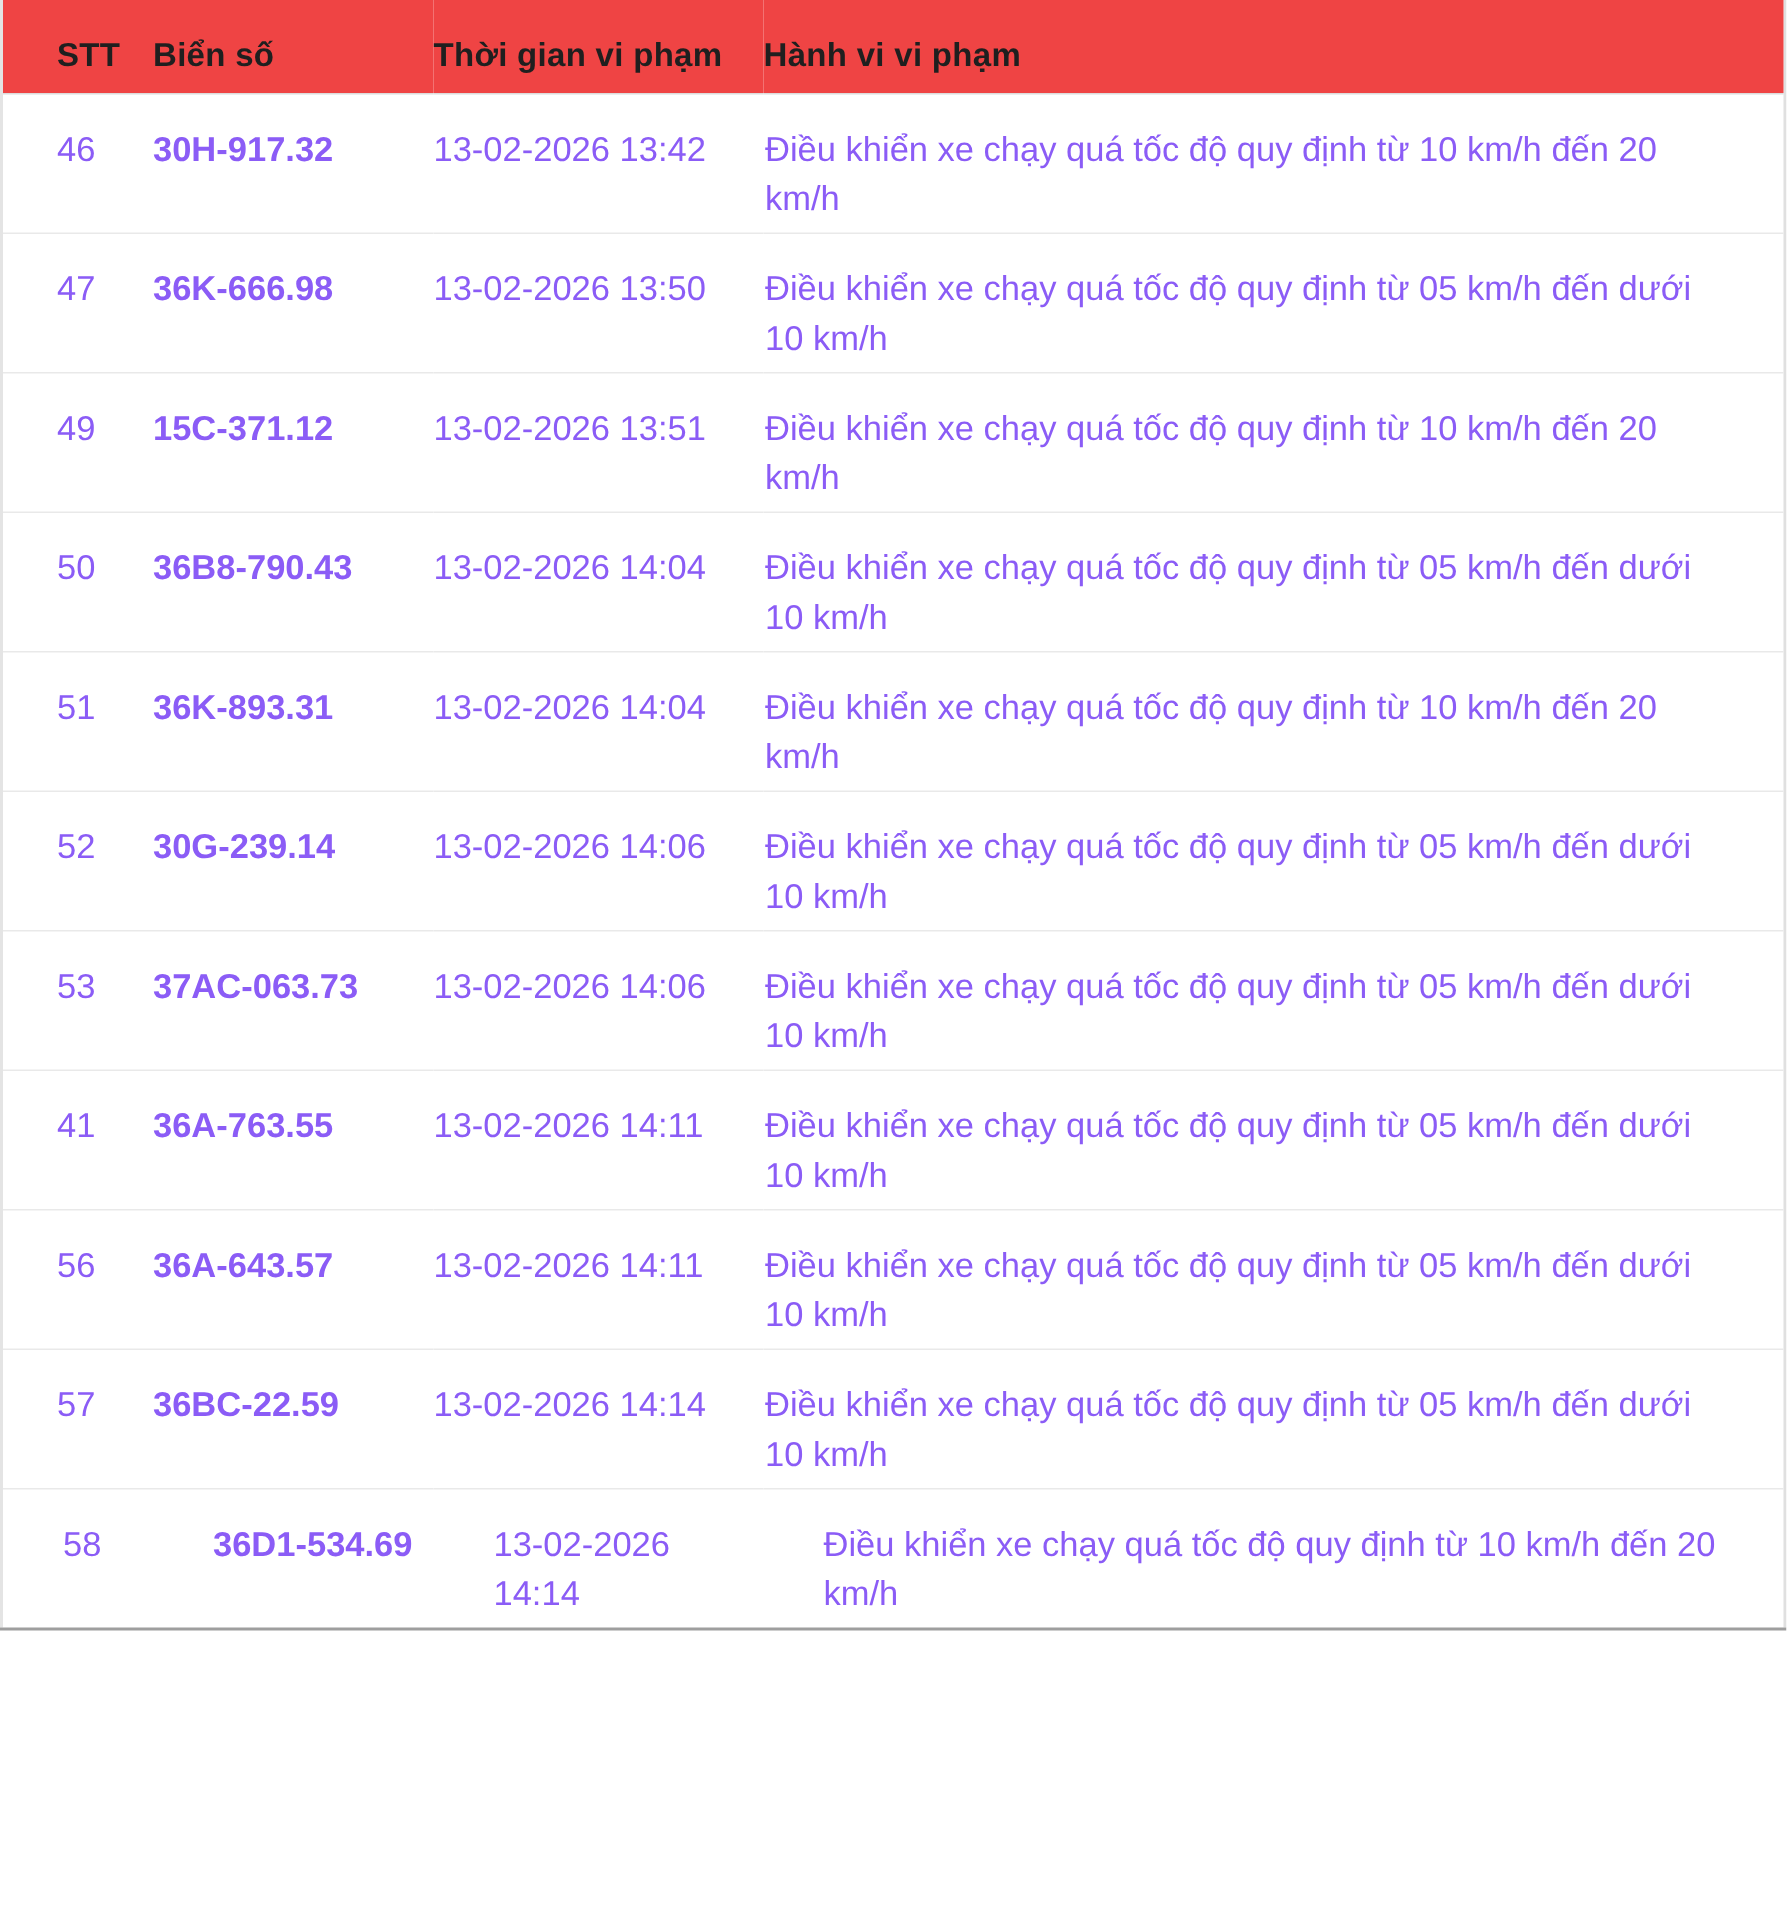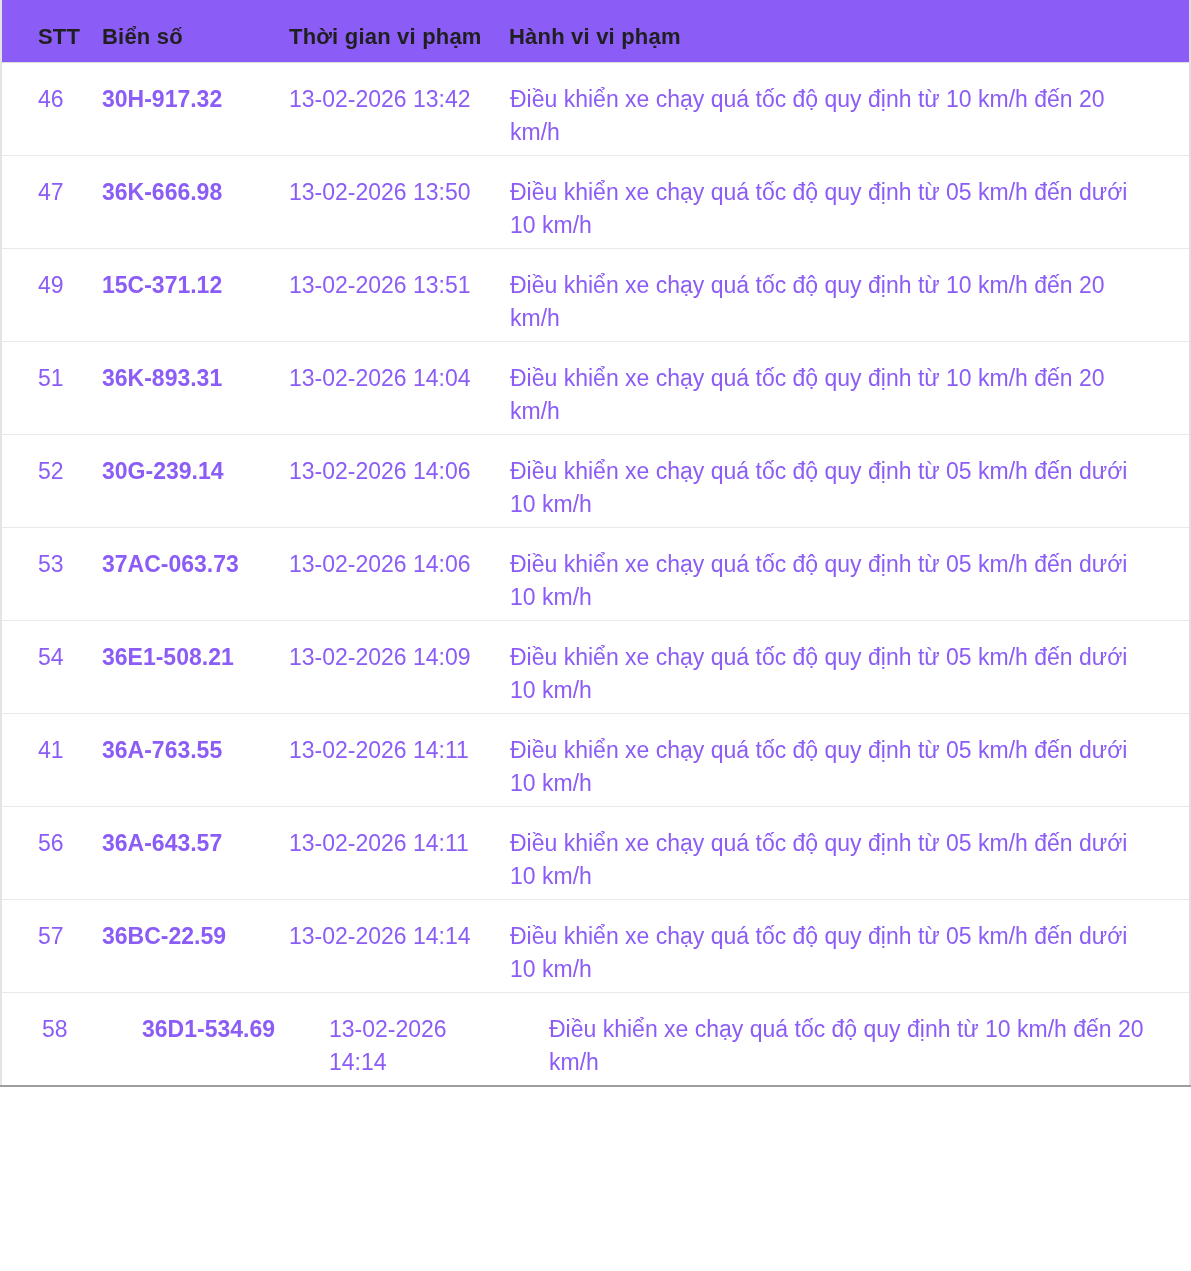--- a/index.html
+++ b/index.html
@@ -24,21 +24,21 @@
     width: 100%;
     border-collapse: collapse;
     table-layout: fixed;
   }
   col.c-stt   { width: 100px; }
   col.c-plate { width: 187px; }
   col.c-time  { width: 220px; }
   col.c-beh   { width: auto;  }
 
   thead tr {
-    background: #8b5cf6;
+    background: #ef4444;
     height: 62px;
   }
   thead th {
     text-align: left;
     vertical-align: bottom;
     padding: 0 0 12px 0;
     font-size: 22px;
     font-weight: 700;
     color: #1f1f1f;
     border-bottom: 1px solid #dcdcdc;
@@ -109,44 +109,44 @@
 10 km/h</td>
       </tr>
       <tr>
         <td class="cell-stt">49</td>
         <td class="cell-plate">15C-371.12</td>
         <td class="cell-time">13-02-2026 13:51</td>
         <td class="cell-behavior">Điều khiển xe chạy quá tốc độ quy định từ 10 km/h đến 20
 km/h</td>
       </tr>
       <tr>
+        <td class="cell-stt">50</td>
+        <td class="cell-plate">36B8-790.43</td>
+        <td class="cell-time">13-02-2026 14:04</td>
+        <td class="cell-behavior">Điều khiển xe chạy quá tốc độ quy định từ 05 km/h đến dưới
+10 km/h</td>
+      </tr>
+      <tr>
         <td class="cell-stt">51</td>
         <td class="cell-plate">36K-893.31</td>
         <td class="cell-time">13-02-2026 14:04</td>
         <td class="cell-behavior">Điều khiển xe chạy quá tốc độ quy định từ 10 km/h đến 20
 km/h</td>
       </tr>
       <tr>
         <td class="cell-stt">52</td>
         <td class="cell-plate">30G-239.14</td>
         <td class="cell-time">13-02-2026 14:06</td>
         <td class="cell-behavior">Điều khiển xe chạy quá tốc độ quy định từ 05 km/h đến dưới
 10 km/h</td>
       </tr>
       <tr>
         <td class="cell-stt">53</td>
         <td class="cell-plate">37AC-063.73</td>
         <td class="cell-time">13-02-2026 14:06</td>
-        <td class="cell-behavior">Điều khiển xe chạy quá tốc độ quy định từ 05 km/h đến dưới
-10 km/h</td>
-      </tr>
-      <tr>
-        <td class="cell-stt">54</td>
-        <td class="cell-plate">36E1-508.21</td>
-        <td class="cell-time">13-02-2026 14:09</td>
         <td class="cell-behavior">Điều khiển xe chạy quá tốc độ quy định từ 05 km/h đến dưới
 10 km/h</td>
       </tr>
       <tr>
         <td class="cell-stt">41</td>
         <td class="cell-plate">36A-763.55</td>
         <td class="cell-time">13-02-2026 14:11</td>
         <td class="cell-behavior">Điều khiển xe chạy quá tốc độ quy định từ 05 km/h đến dưới
 10 km/h</td>
       </tr>

